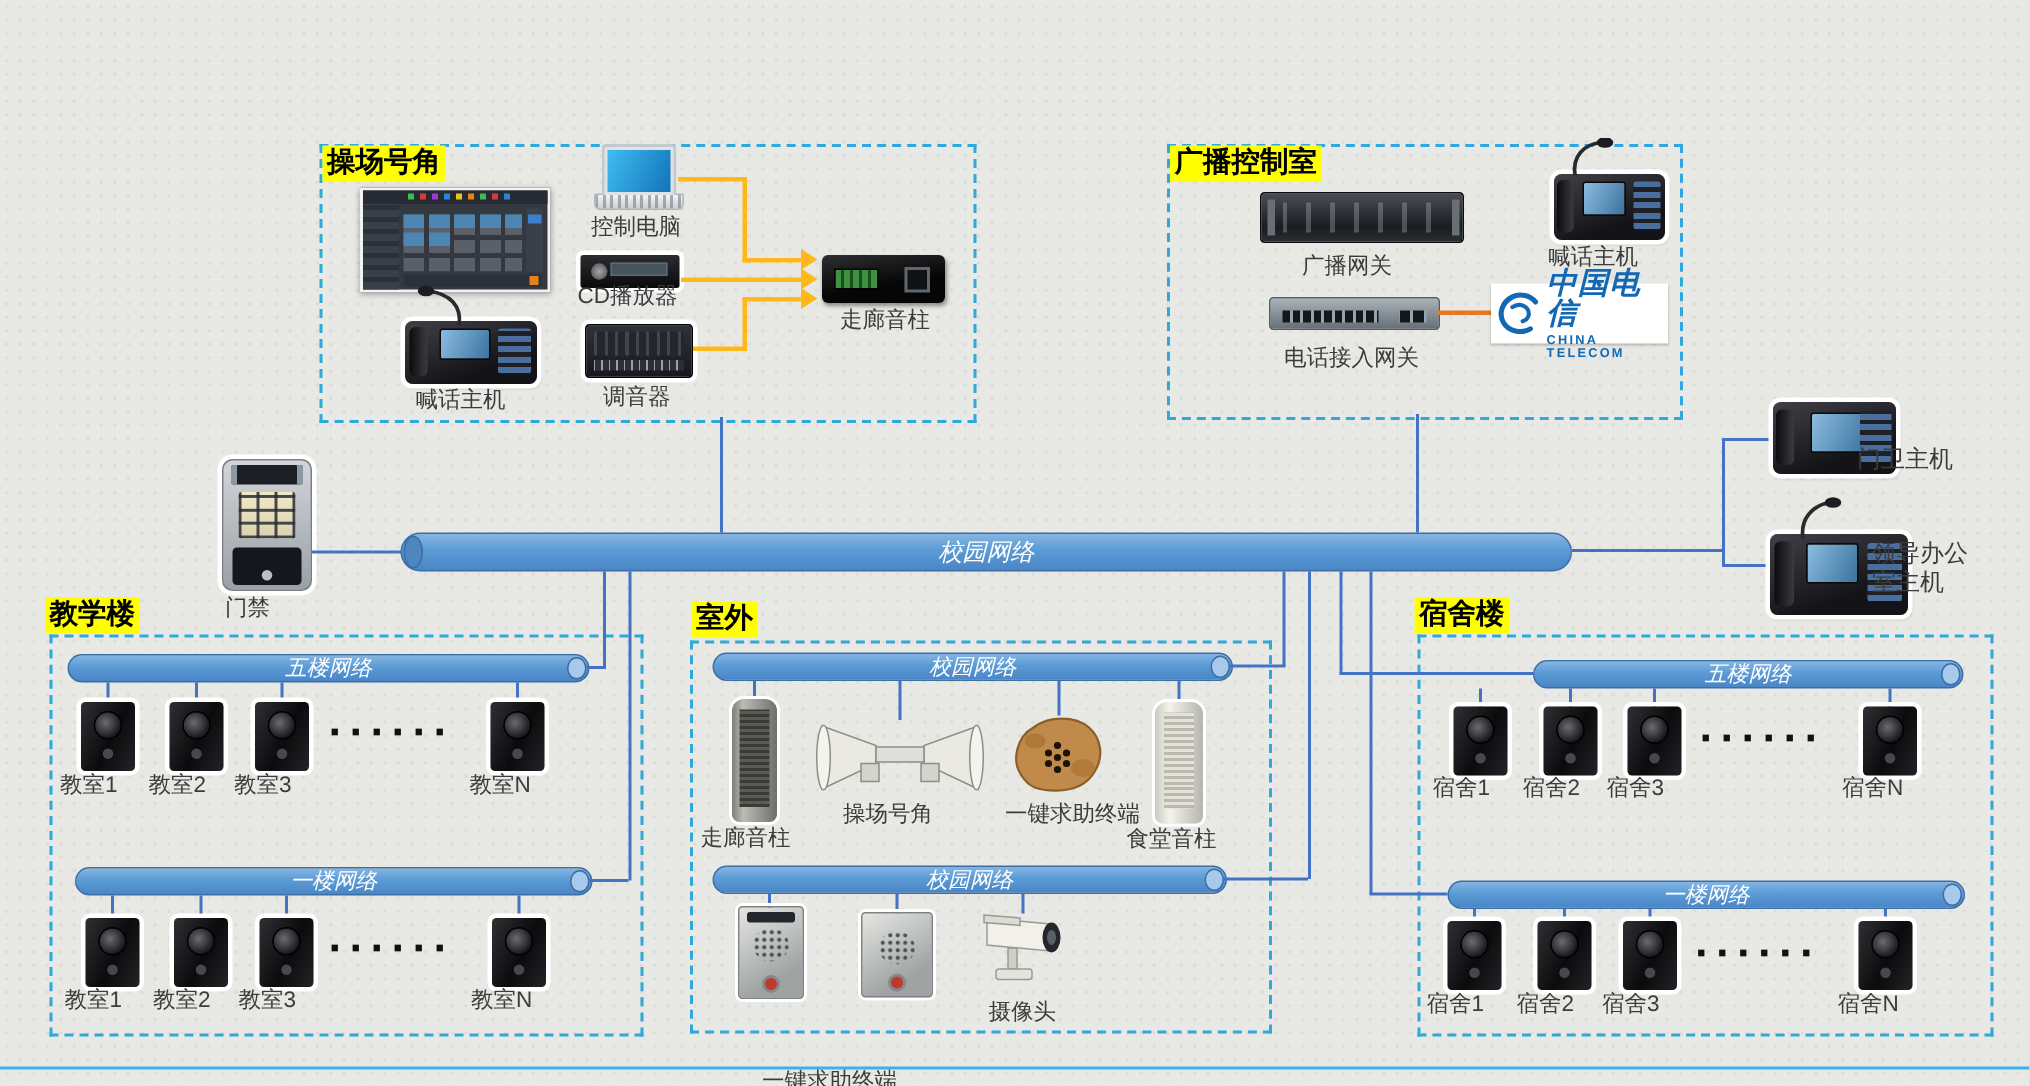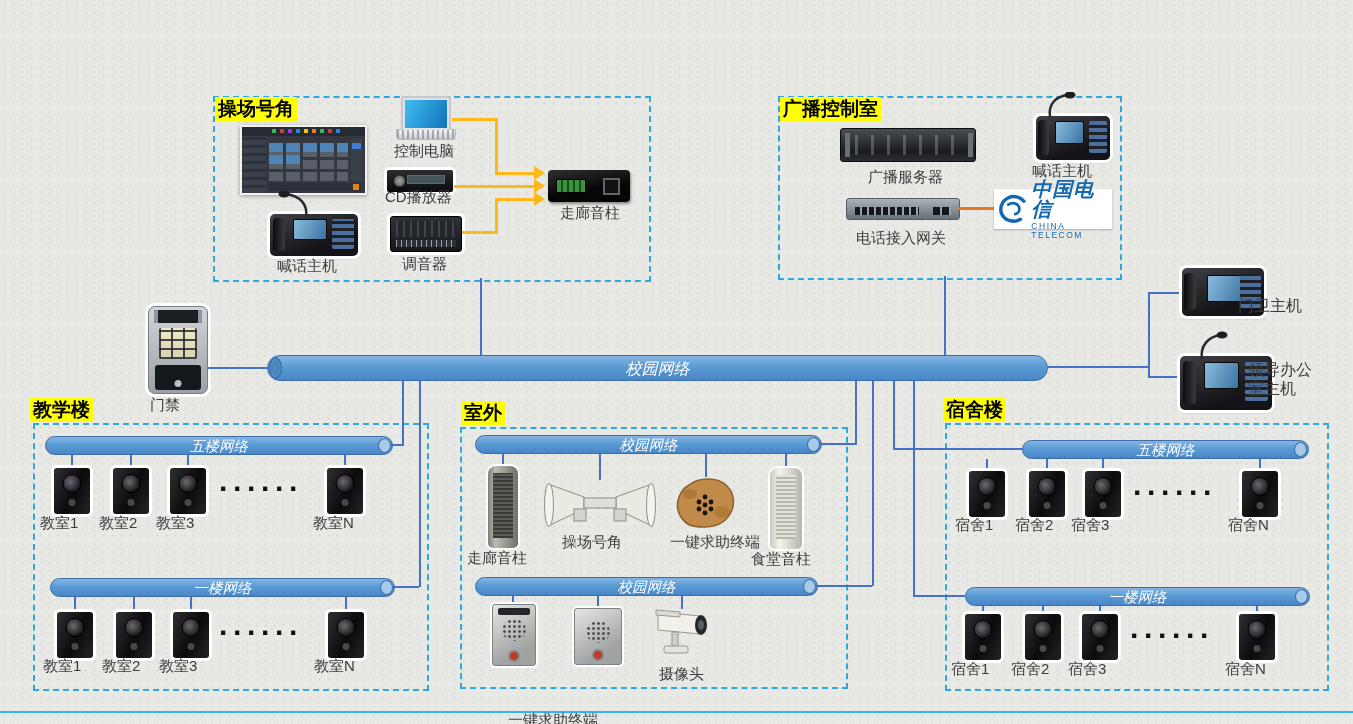--- a/index.html
+++ b/index.html
@@ -111,21 +111,21 @@
     box-shadow:123px 0 0 0 #6a6f75;}
   .sw{background:linear-gradient(#aab2ba,#667078);border:1px solid #555d64;border-radius:3px;}
   .sw::before{content:"";position:absolute;left:8px;bottom:4px;width:64px;height:8px;
     background:repeating-linear-gradient(90deg,#14181c 0 5px,#9aa2aa 5px 7px);}
   .sw::after{content:"";position:absolute;right:8px;bottom:4px;width:18px;height:8px;
     background:repeating-linear-gradient(90deg,#14181c 0 7px,#9aa2aa 7px 9px);}
   .telecom{background:#fff;display:flex;align-items:center;gap:4px;padding:2px 4px;
     box-shadow:0 1px 2px rgba(0,0,0,.25);}
   .telecom .tc-txt{display:flex;flex-direction:column;line-height:1;}
   .telecom .tc-cn{color:#1268B3;font-weight:bold;font-size:20px;letter-spacing:1px;font-style:italic;}
-  .telecom .tc-en{color:#1268B3;font-weight:normal;font-size:8.5px;letter-spacing:1.5px;margin-top:3px;}
+  .telecom .tc-en{color:#1268B3;font-weight:bold;font-size:8.5px;letter-spacing:1.5px;margin-top:3px;}
   
   .shot{background:#343941;border:2px solid #f2f2f2;box-shadow:0 1px 4px rgba(0,0,0,.35);}
   .shot .st{position:absolute;left:0;top:0;right:0;height:9px;background:#262b33;}
   .shot .st i{position:absolute;left:30px;top:2px;width:4px;height:4px;background:#3dba54;
     box-shadow:8px 0 #d23c3c,16px 0 #9a3cd2,24px 0 #2b84d8,32px 0 #e8c51e,40px 0 #e8801e,
     48px 0 #3dba54,56px 0 #d23c3c,64px 0 #2b84d8;}
   .shot .ss{position:absolute;left:0;top:9px;bottom:0;width:24px;
     background:repeating-linear-gradient(0deg,#39404a 0 5px,#2b313a 5px 8px);}
   .shot .sg{position:absolute;left:27px;top:16px;right:17px;bottom:12px;
     background-image:repeating-linear-gradient(0deg,transparent 0 9px,#343941 9px 12px),
@@ -193,21 +193,21 @@
   <i class="ah" style="left:534px;top:179px;"></i>
   <i class="lno" style="left:462px;top:231px;width:36px;height:3px;"></i>
   <i class="lno" style="left:495px;top:198px;width:3px;height:36px;"></i>
   <i class="lno" style="left:495px;top:198px;width:40px;height:3px;"></i>
   <i class="ah" style="left:534px;top:192px;"></i>
 
   <div class="gbox" style="left:778px;top:96px;width:340px;height:180px;"></div>
   <div class="chip" style="left:780px;top:97px;">广播控制室</div>
 
   <div class="dev server" style="left:840px;top:128px;width:136px;height:34px;"></div>
-  <div class="lbl" style="left:868px;top:168px;width:80px;">广播服务器</div>
+  <div class="lbl" style="left:868px;top:168px;width:80px;">广播网关</div>
 
   <div class="dev phn" style="left:1036px;top:116px;width:74px;height:44px;">
     <i class="hs"></i>
       <i class="scr"></i>
       <i class="keys"></i>
   </div>
   <svg class="mic" style="left:1046px;top:92px;" width="30" height="26" viewBox="0 0 30 26">
     <path d="M4,25 C2,12 10,4 22,3" stroke="#2a2a2e" stroke-width="2.5" fill="none"></path>
     <ellipse cx="24" cy="3" rx="5.5" ry="3.5" fill="#1d1d21"></ellipse>
   </svg>

